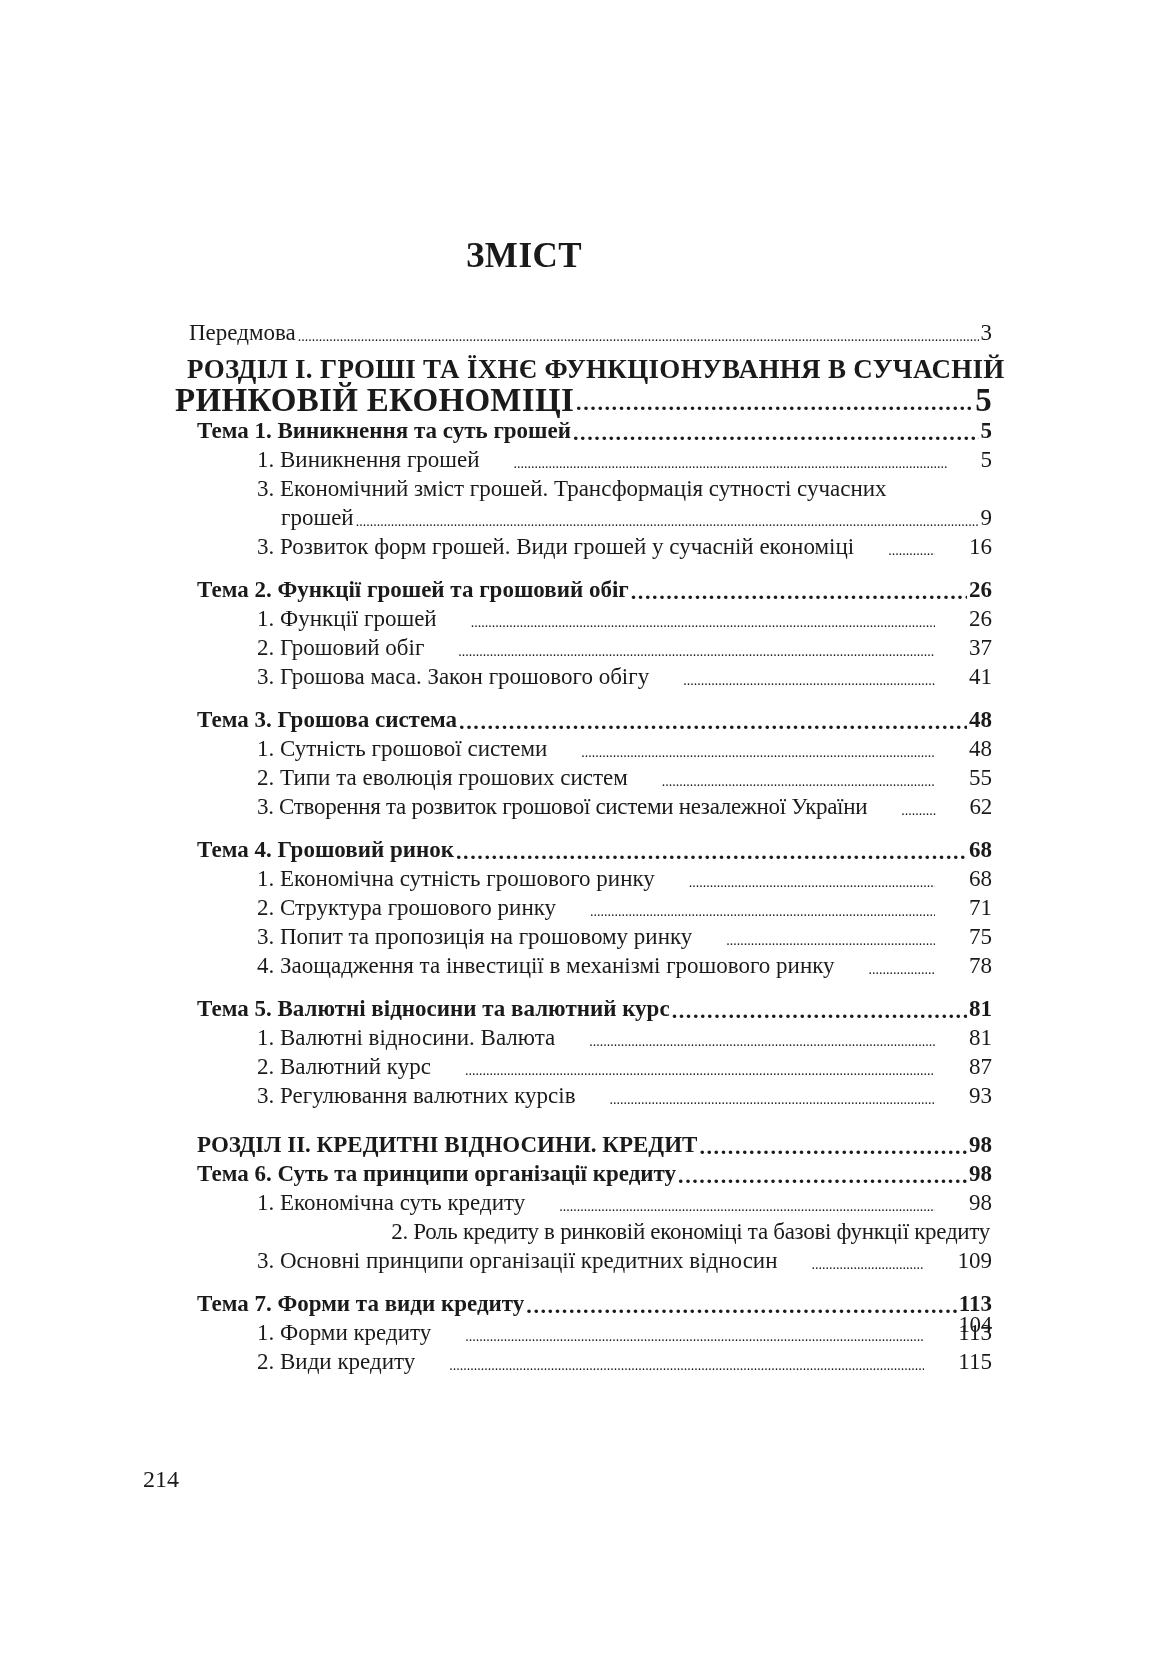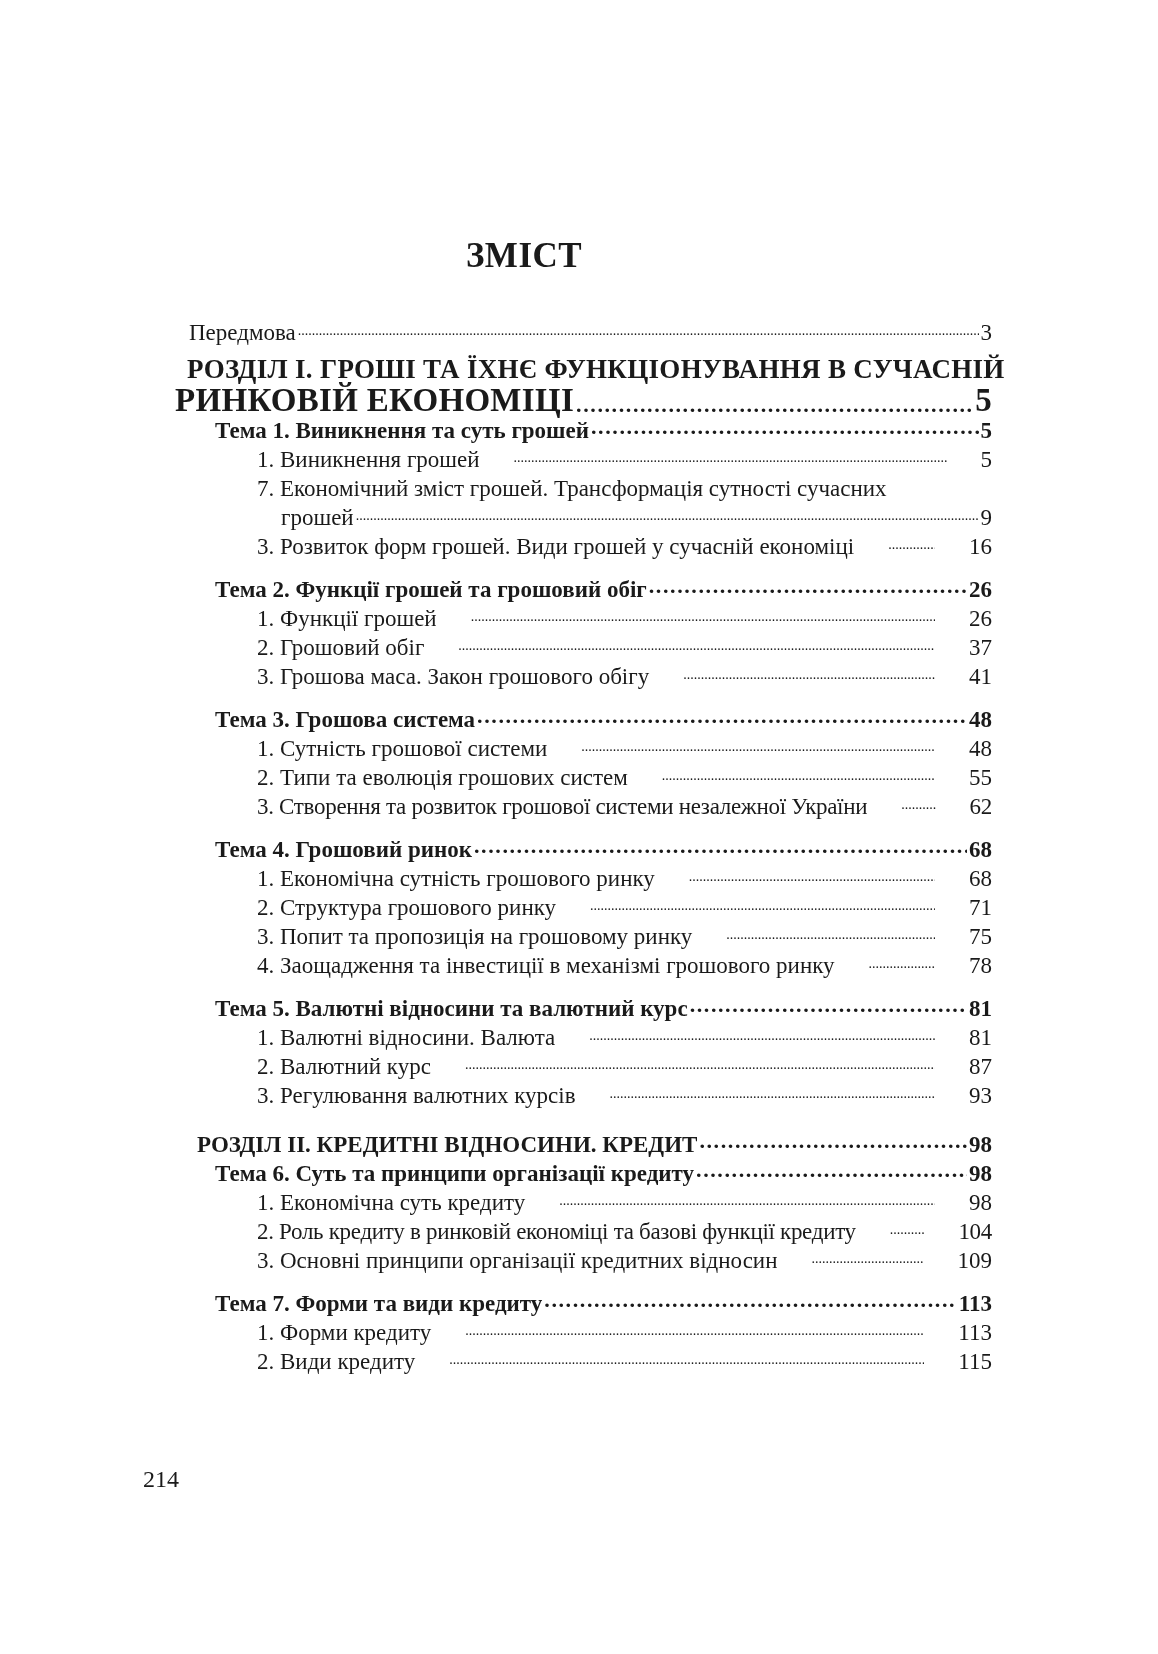--- a/index.html
+++ b/index.html
@@ -8,39 +8,39 @@
       font-family: "Liberation Serif", "DejaVu Serif", serif;
       color: #1a1a1a;
     }
     .page-title {
       position: absolute; top: 236px; left: 0; width: 1048px;
       text-align: center; font-size: 35px; font-weight: bold;
       letter-spacing: 0.5px;
     }
     .toc { position: absolute; left: 197px; top: 318px; width: 795px; }
     .row {
-      display: flex; align-items: flex-start; position: relative;
+      display: flex; align-items: flex-end; position: relative;
       font-size: 23px; line-height: 29px; height: 29px;
     }
     .row .label { white-space: nowrap; padding-right: 2px; }
     .row .leader {
       flex: 1 1 auto; overflow: hidden; white-space: nowrap;
       position: relative; height: 1em;
     }
     .row .leader::after {
       content: "..........................................................................................................................................................................................................................................................................";
       position: absolute; left: 0; bottom: -4px; letter-spacing: 0px;
       font-size: 14px;
     }
     .row .page { white-space: nowrap; padding-left: 2px; }
     .row.bold .label, .row.bold .page { font-weight: bold; }
     .row.bold .leader::after { font-size: 22px; font-weight: bold; letter-spacing: 1.6px; bottom: -2px; }
     .row.preface { margin-left: 0; }
     .row.sub { margin-left: 60px; gap: 32px; }
-    .row.topic { margin-left: 18px; }
+    .row.topic { margin-left: 0; }
     .section-head {
       font-size: 27px; font-weight: bold; line-height: 31px; letter-spacing: 0.3px;
     }
     .section-head .first { display: block; margin-left: 0; white-space: nowrap; }
     .section-head .row { font-size: 33px; height: 31px; line-height: 31px; margin-left: -22px; }
     .wrapped-first {
       margin-left: 60px; font-size: 23px; line-height: 29px; white-space: nowrap;
     }
     .wrapped-cont { margin-left: 84px; }
     .gap { height: 14px; }
@@ -77,21 +77,21 @@
     <span class="label">Тема 1. Виникнення та суть грошей</span>
     <span class="leader"></span>
     <span class="page">5</span>
   </div>
   <div class="row sub">
     <span class="label">1. Виникнення грошей</span>
     <span class="leader"></span>
     <span class="page">5</span>
   </div>
   <div>
-    <div class="wrapped-first">7. Економічний зміст грошей. Трансформація сутності сучасних</div>
+    <div class="wrapped-first">3. Економічний зміст грошей. Трансформація сутності сучасних</div>
     <div class="row wrapped-cont">
       <span class="label">грошей</span>
       <span class="leader"></span>
       <span class="page">9</span>
     </div>
   </div>
   <div class="row sub">
     <span class="label">3. Розвиток форм грошей. Види грошей у сучасній економіці</span>
     <span class="leader"></span>
     <span class="page">16</span>
@@ -205,21 +205,21 @@
   <div class="row bold topic">
     <span class="label">Тема 6. Суть та принципи організації кредиту</span>
     <span class="leader"></span>
     <span class="page">98</span>
   </div>
   <div class="row sub">
     <span class="label">1. Економічна суть кредиту</span>
     <span class="leader"></span>
     <span class="page">98</span>
   </div>
-  <div class="row sub" style="letter-spacing:-0.3px;">
+  <div class="row sub" style="letter-spacing:-0.3px;flex-direction:column;">
     <span class="label">2. Роль кредиту в ринковій економіці та базові функції кредиту</span>
     <span class="leader"></span>
     <span class="page">104</span>
   </div>
   <div class="row sub">
     <span class="label">3. Основні принципи організації кредитних відносин</span>
     <span class="leader"></span>
     <span class="page">109</span>
   </div>
 

